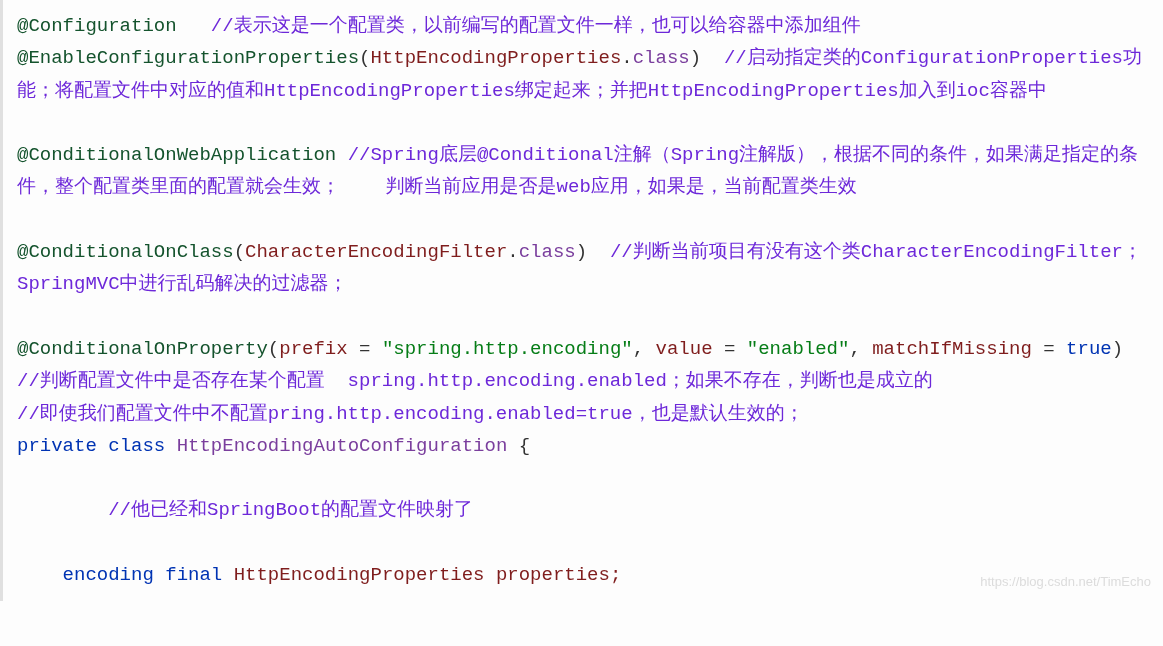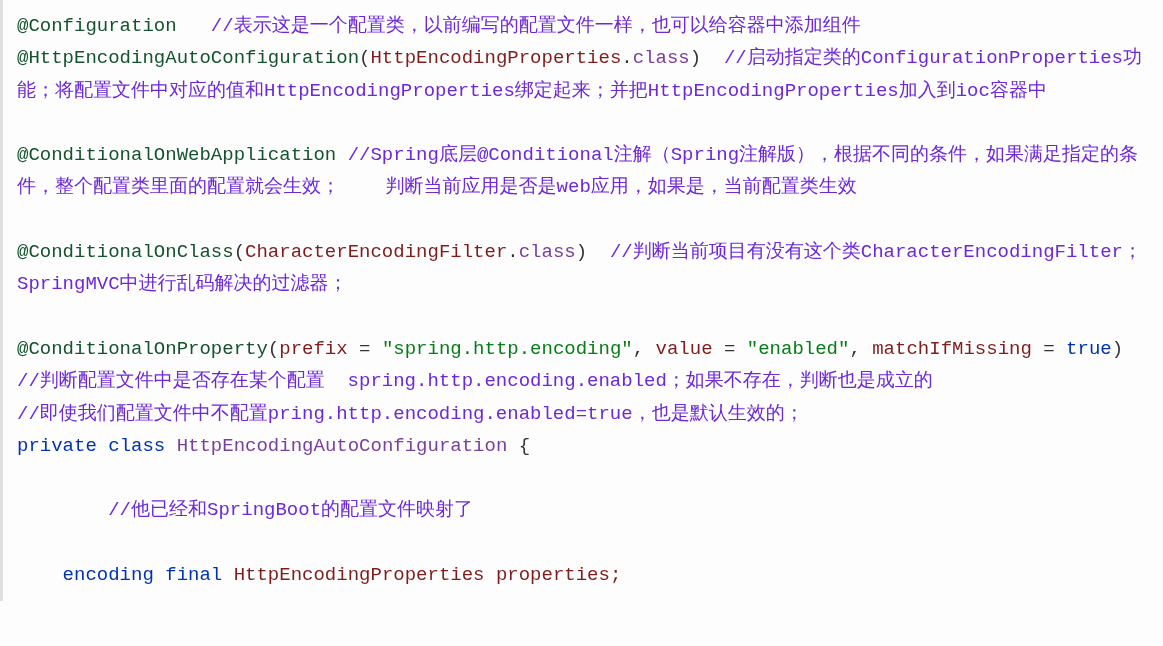--- a/index.html
+++ b/index.html
@@ -31,26 +31,26 @@
       right: 12px;
       font-size: 13px;
       color: #dcdcdc;
       font-family: Arial, sans-serif;
     }
   </style>
 </head>
 <body>
 
 <div class="code-container"><span class="annotation">@Configuration</span><span class="comment">   //表示这是一个配置类，以前编写的配置文件一样，也可以给容器中添加组件</span>
-<span class="annotation">@HttpEncodingAutoConfiguration</span><span class="punct">(</span><span class="classdecl">HttpEncodingProperties</span><span class="punct">.</span><span class="classname">class</span><span class="punct">)</span><span class="comment">  //启动指定类的ConfigurationProperties功能；将配置文件中对应的值和HttpEncodingProperties绑定起来；并把HttpEncodingProperties加入到ioc容器中</span>
+<span class="annotation">@EnableConfigurationProperties</span><span class="punct">(</span><span class="classdecl">HttpEncodingProperties</span><span class="punct">.</span><span class="classname">class</span><span class="punct">)</span><span class="comment">  //启动指定类的ConfigurationProperties功能；将配置文件中对应的值和HttpEncodingProperties绑定起来；并把HttpEncodingProperties加入到ioc容器中</span>
 
 <span class="annotation">@ConditionalOnWebApplication</span><span class="comment"> //Spring底层@Conditional注解（Spring注解版），根据不同的条件，如果满足指定的条件，整个配置类里面的配置就会生效；    判断当前应用是否是web应用，如果是，当前配置类生效</span>
 
 <span class="annotation">@ConditionalOnClass</span><span class="punct">(</span><span class="classdecl">CharacterEncodingFilter</span><span class="punct">.</span><span class="classname">class</span><span class="punct">)</span><span class="comment">  //判断当前项目有没有这个类CharacterEncodingFilter；SpringMVC中进行乱码解决的过滤器；</span>
 
 <span class="annotation">@ConditionalOnProperty</span><span class="punct">(</span><span class="classdecl">prefix</span><span class="punct"> = </span><span class="string">"spring.http.encoding"</span><span class="punct">, </span><span class="classdecl">value</span><span class="punct"> = </span><span class="string">"enabled"</span><span class="punct">, </span><span class="classdecl">matchIfMissing</span><span class="punct"> = </span><span class="keyword">true</span><span class="punct">)</span><span class="comment">  //判断配置文件中是否存在某个配置  spring.http.encoding.enabled；如果不存在，判断也是成立的</span>
 <span class="comment">//即使我们配置文件中不配置pring.http.encoding.enabled=true，也是默认生效的；</span>
 <span class="keyword">private</span> <span class="keyword">class</span> <span class="classname">HttpEncodingAutoConfiguration</span><span class="punct"> {</span>
 
 <span class="comment">  	//他已经和SpringBoot的配置文件映射了</span>
 
 <span class="keyword">    encoding</span> <span class="keyword">final</span> <span class="classdecl">HttpEncodingProperties</span><span class="classdecl"> properties;</span>
-</div>
+<div class="watermark">https://blog.csdn.net/TimEcho</div></div>
 
 </body></html>

